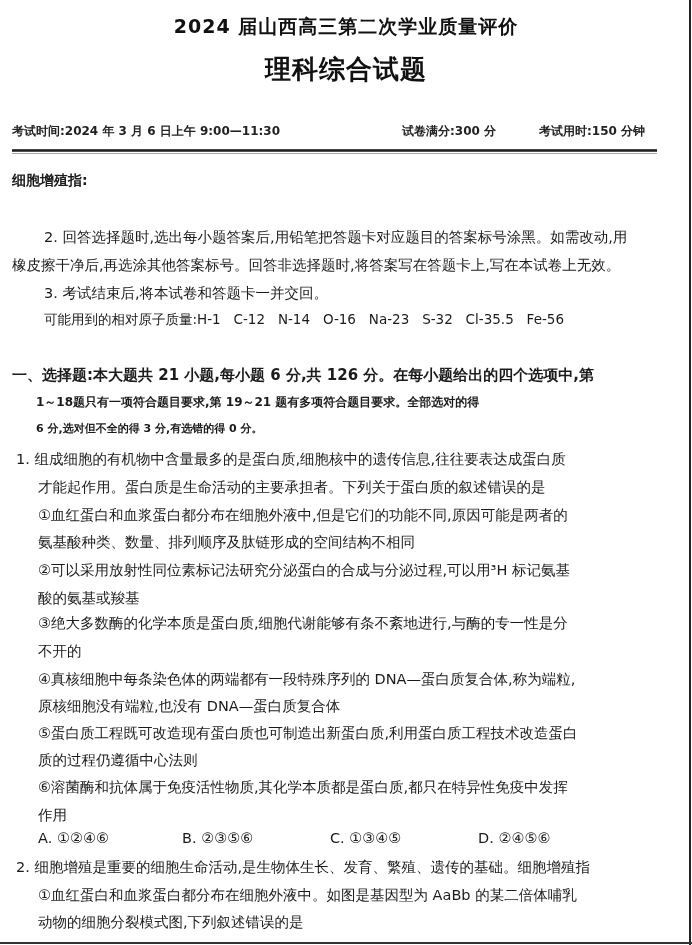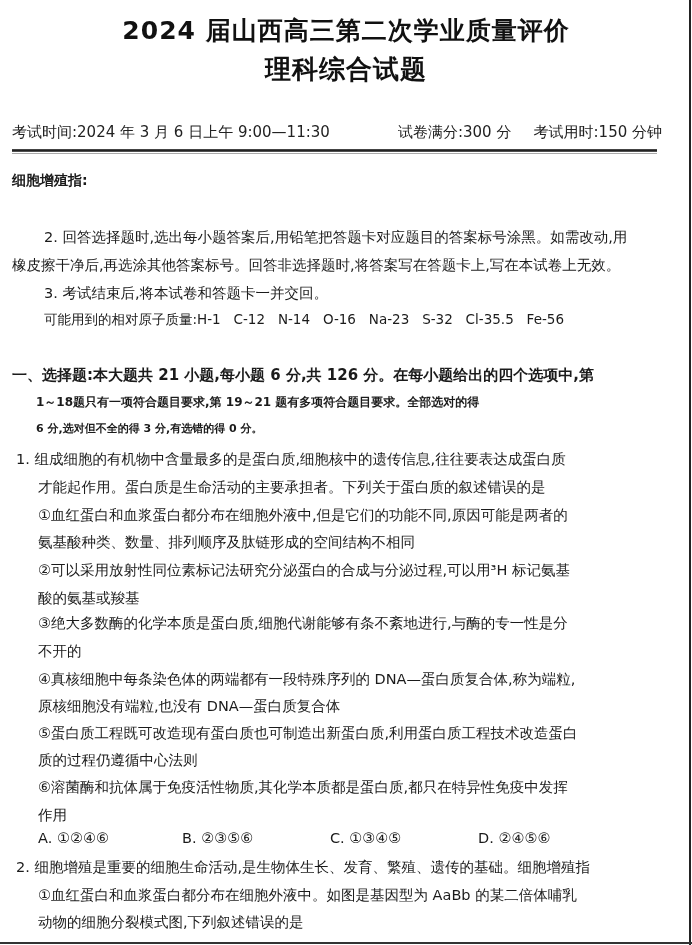--- a/index.html
+++ b/index.html
@@ -8,25 +8,25 @@
     position: relative; color: #1a1a1a;
     font-family: "DejaVu Sans", "Liberation Sans", sans-serif;
   }
   .page { position: absolute; left: 0; top: 0; width: 692px; height: 945px; }
   .right-edge { position: absolute; left: 689px; top: 0; width: 2px; height: 945px; background: #222; }
   .bottom-edge { position: absolute; left: 0; top: 942px; width: 692px; height: 2px; background: #333; }
   .title {
     position: absolute; left: 0; width: 692px; text-align: center;
     font-weight: bold; letter-spacing: 1px; color: #111;
   }
-  .title1 { top: 14px; font-size: 25px; }
+  .title1 { top: 14px; font-size: 19px; }
   .title2 { top: 52px; font-size: 26px; }
   .examinfo {
     position: absolute; top: 123px; left: 12px; width: 650px;
-    font-size: 15px; font-weight: normal; white-space: nowrap; color: #222;
+    font-size: 12px; font-weight: bold; white-space: nowrap; color: #222;
     display: flex;
   }
   .examinfo span { display: inline-block; }
   .rule {
     position: absolute; top: 149px; left: 12px; width: 645px; height: 3px;
     background: linear-gradient(#555, #222, #666);
   }
   .rule2 { position:absolute; top: 153px; left: 12px; width: 645px; height: 1px; background:#aaa; }
   .line { position: absolute; font-size: 14.5px; white-space: nowrap; color: #1b1b1b; }
   .b { font-weight: bold; }

